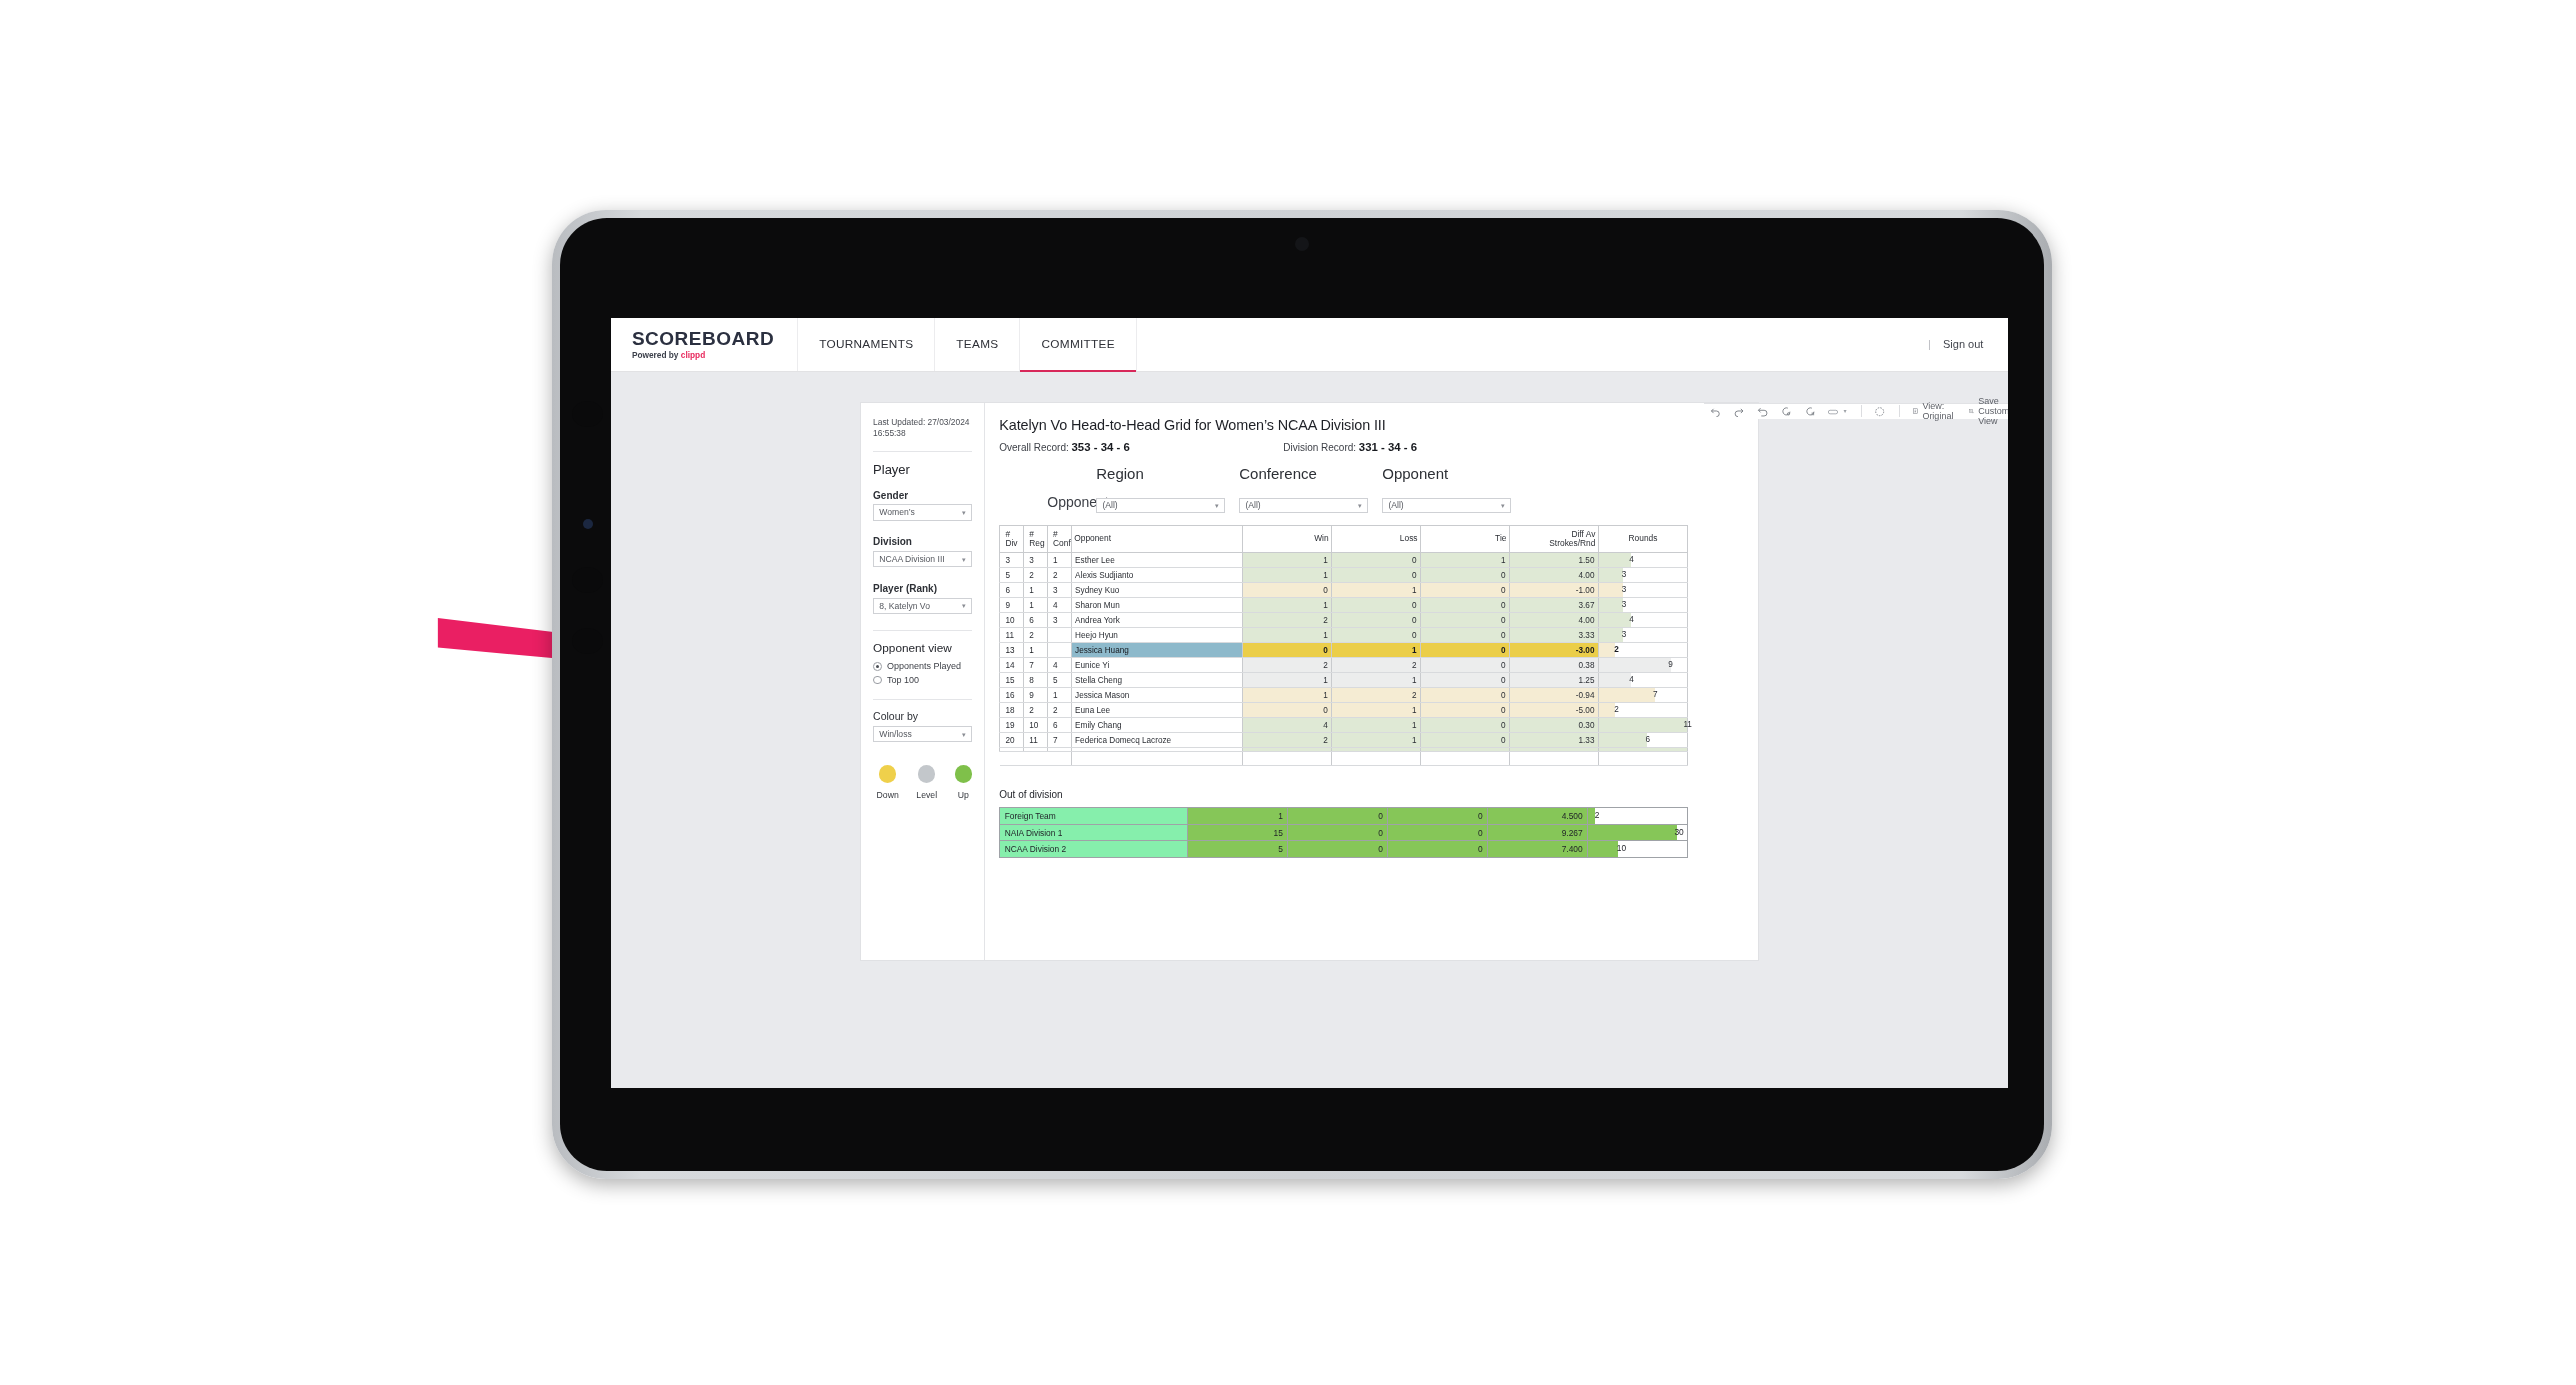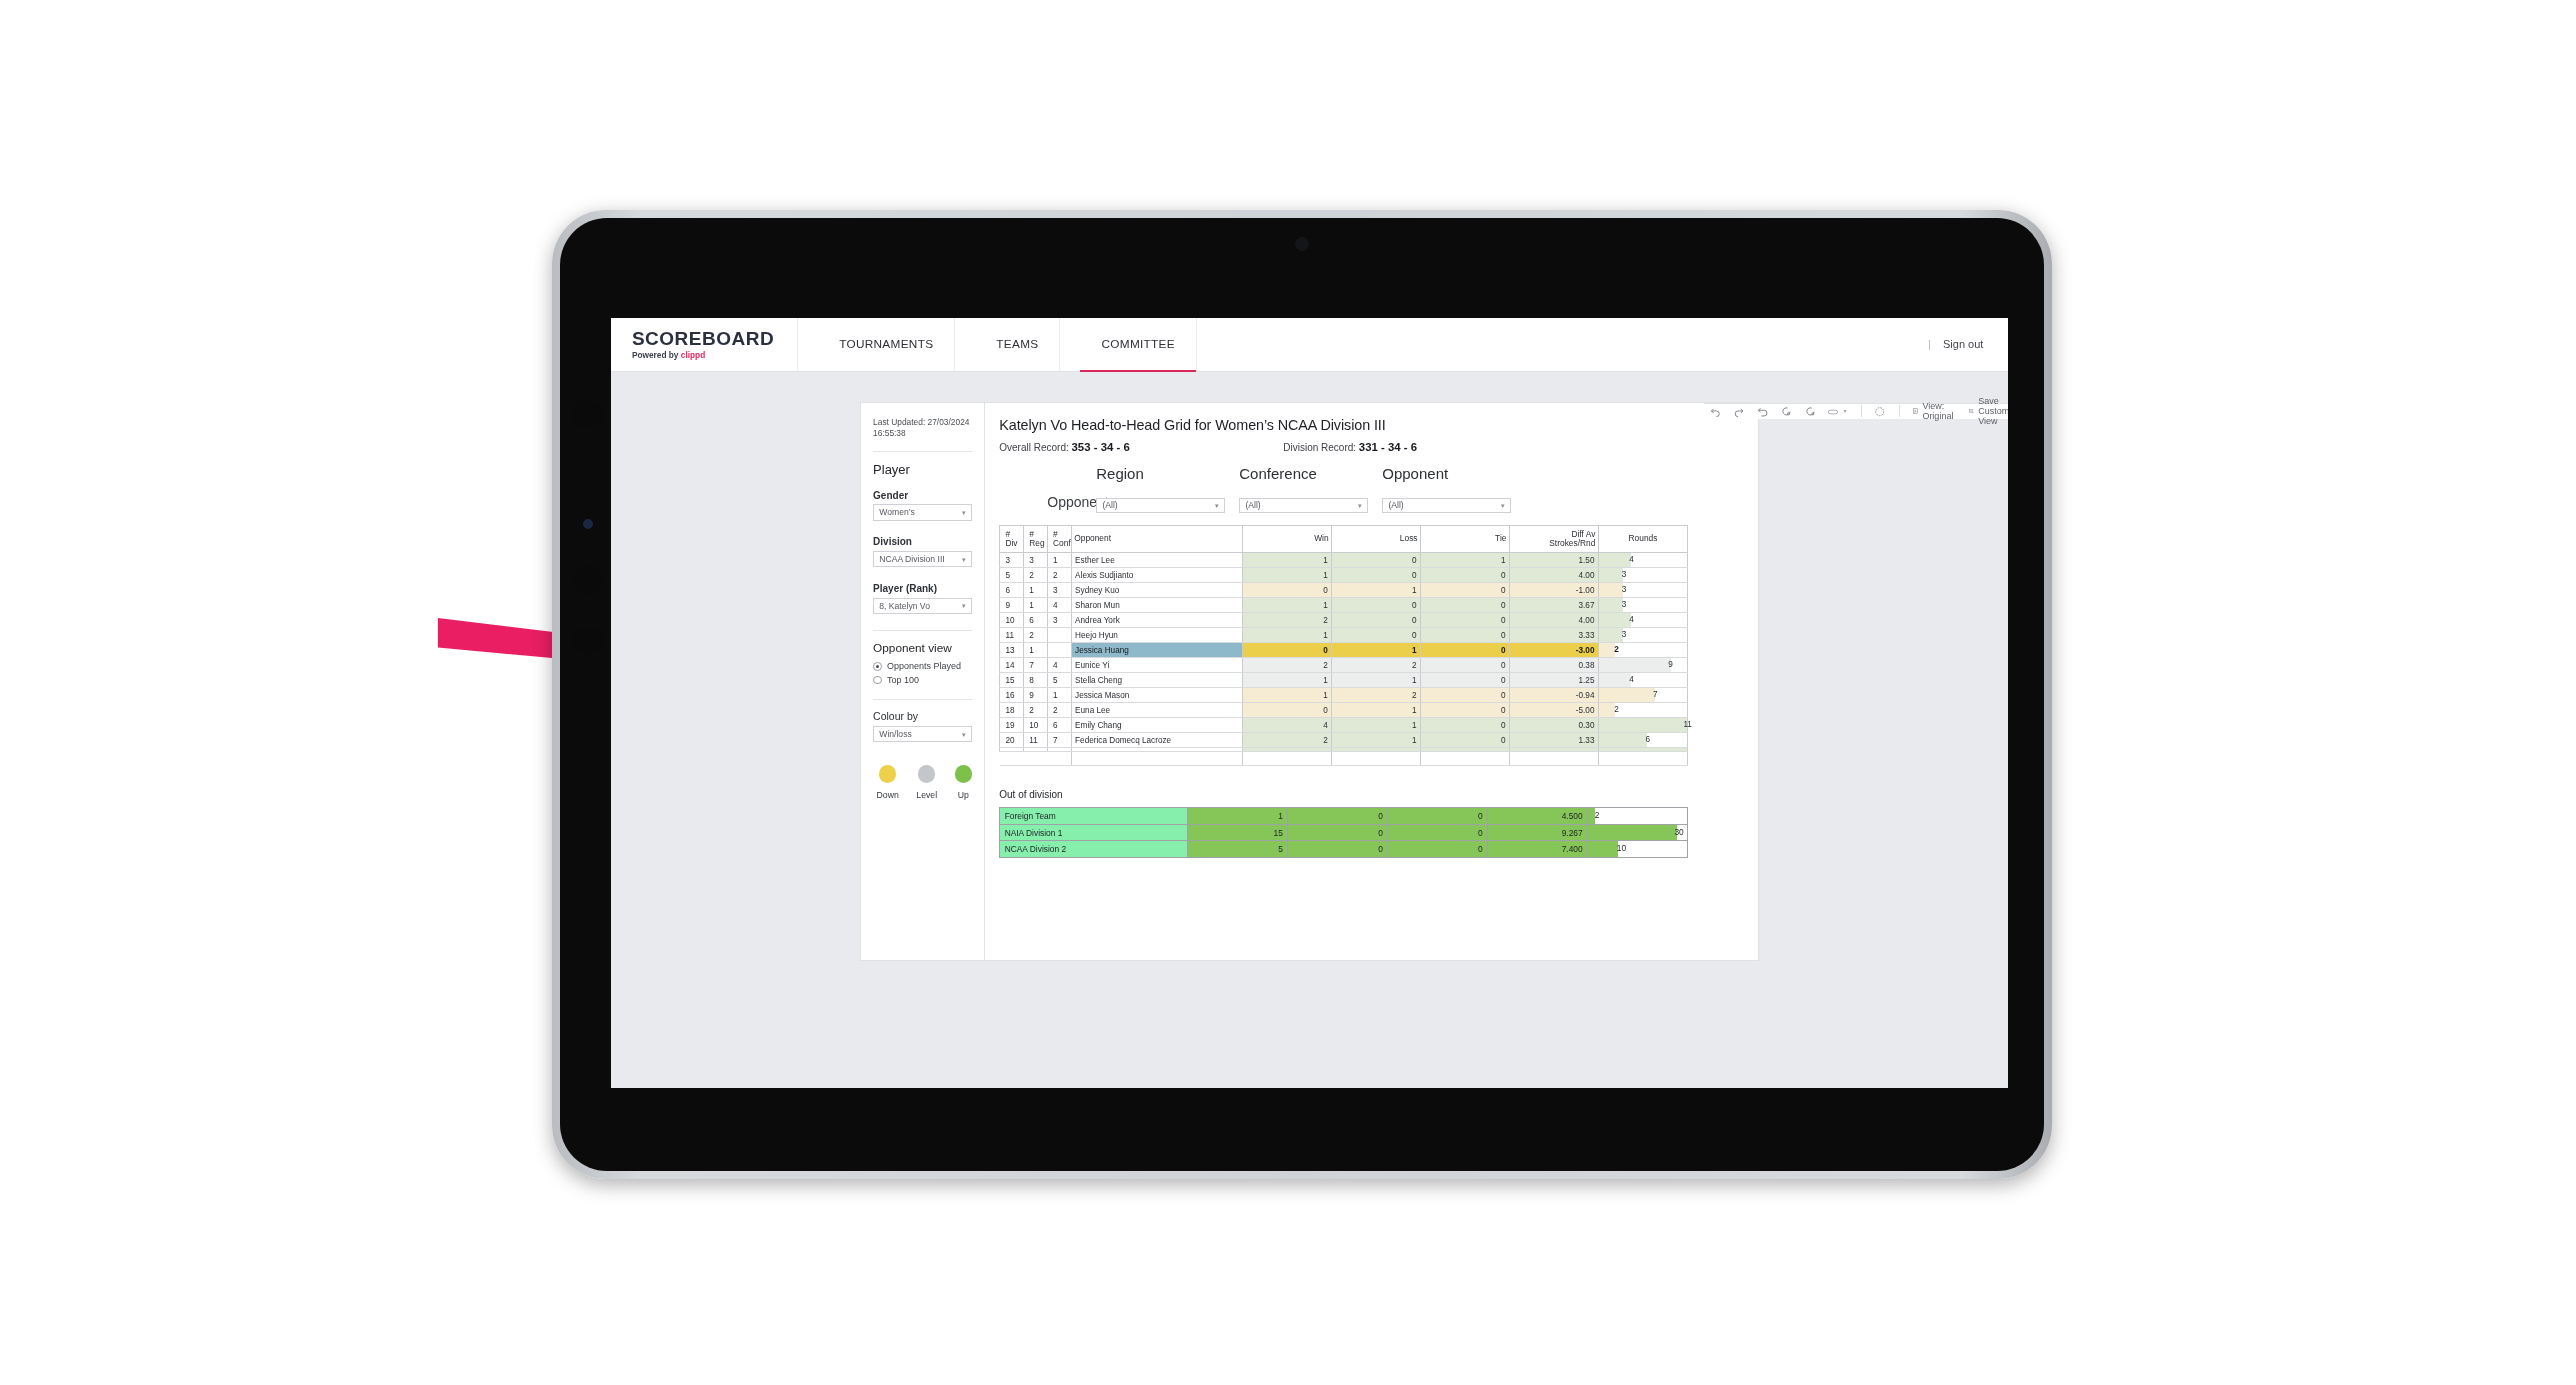--- a/index.html
+++ b/index.html
@@ -57,21 +57,20 @@
     background: #e9eaed;
     overflow: hidden;
   }
 
   
   #topnav {
     height: 54px; background: #ffffff;
     display: flex; align-items: stretch;
     border-bottom: 0.9px solid #e2e2e4;
     position: relative;
-    gap: 20px;
   }
   #brand {
     display:flex; flex-direction:column; justify-content:center;
     padding: 0 23px 0 21px; min-width: 148px;
     border-right: 0.9px solid #ececee;
   }
   #brand .bt {
     font-size: 19px; font-weight: 700; letter-spacing: 0.5px;
     color: #2b3040; font-family: "Liberation Sans", sans-serif;
     line-height: 1;

